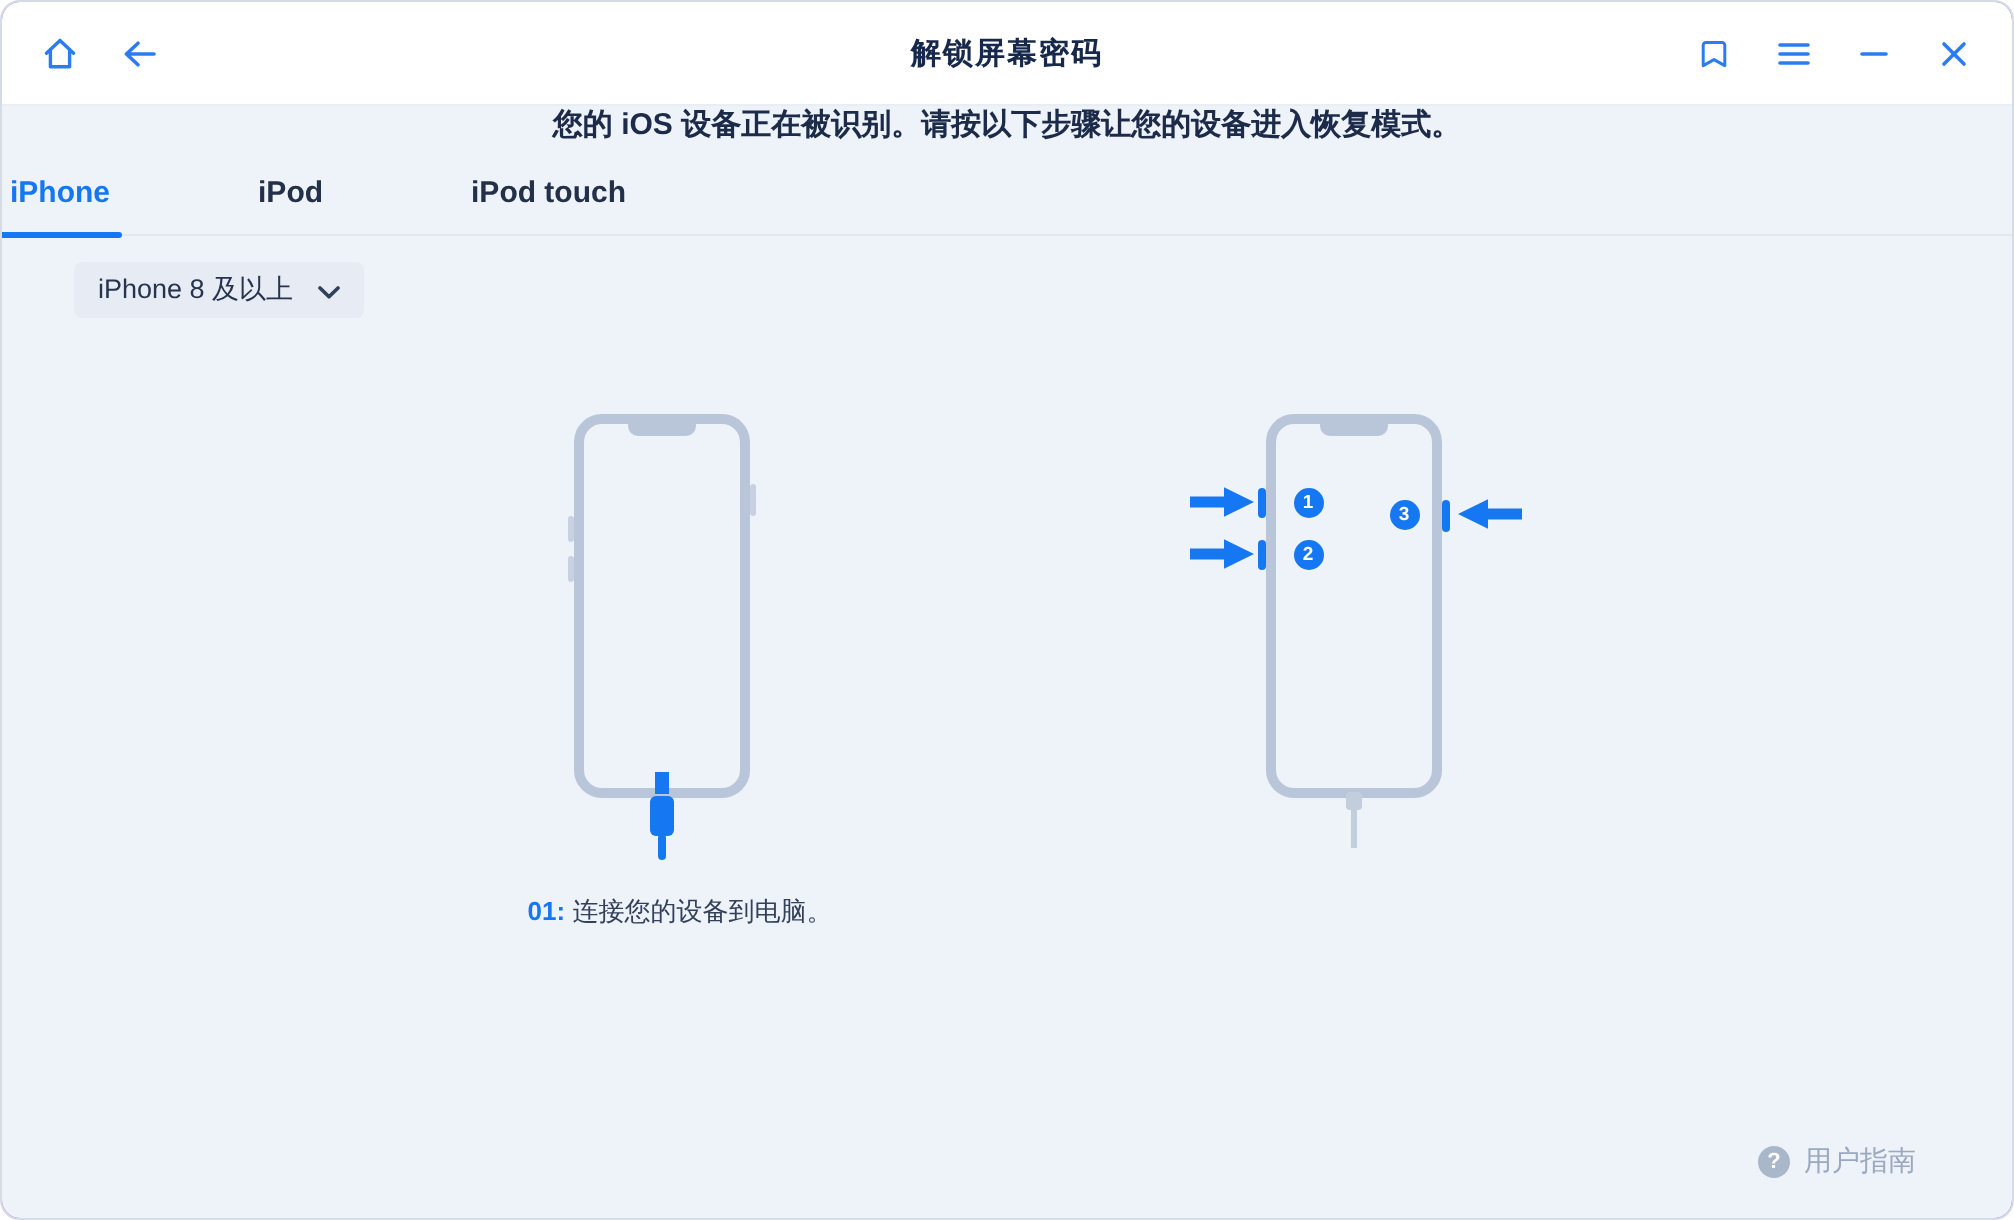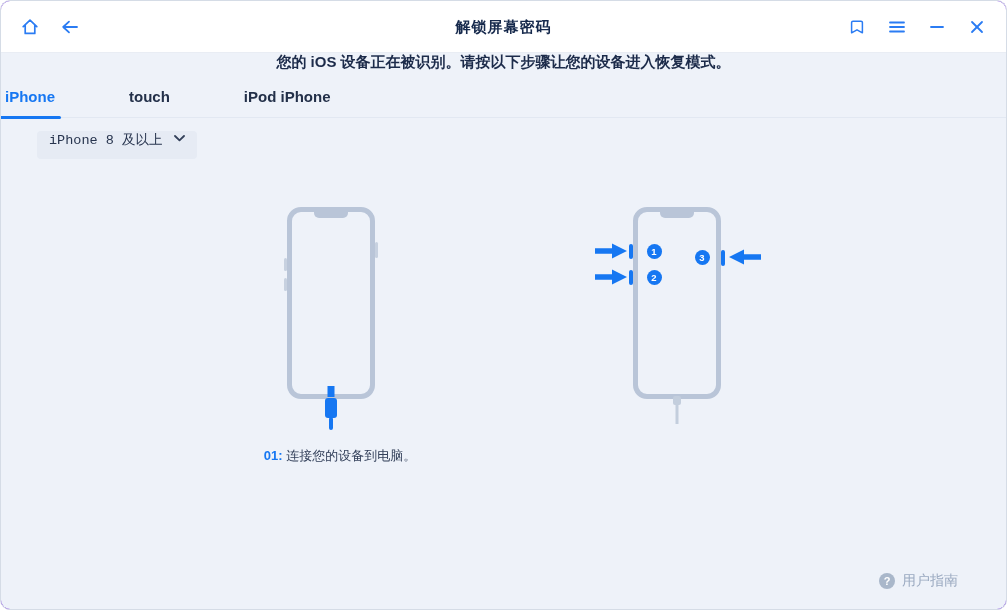--- a/index.html
+++ b/index.html
@@ -50,22 +50,22 @@
     content:""; position:absolute; left:-2px; right:-2px; bottom:-2px;
     height:3px; background:#1677f2; border-radius:2px;
   }
   .device-row {
     display:flex; align-items:center; gap:10px;
     margin:13px 0 0 36px;
     font-size:13.5px; color:#39455c;
   }
   .select {
     background:#e6ebf4; border-radius:4px; height:28px;
-    padding:0 12px; display:flex; gap:12px;
-    font-size:13.5px; color:#27344e; cursor:pointer;font-family:Liberation Mono, monospace;
+    padding:0 12px; display:flex; align-items:center; gap:12px;
+    font-size:13.5px; color:#27344e; cursor:pointer;
   }
   
   .steps { display:flex; justify-content:center; gap:10px; margin-top:48px; }
   .step { width:336px; display:flex; flex-direction:column; align-items:center; }
   .phone-area { position:relative; width:336px; height:214px; }
   .phone {
     position:absolute; left:124px; top:0;
     width:88px; height:192px;
     border:5px solid #b9c5d8; border-radius:14px;
   }
@@ -176,22 +176,22 @@
       </span>
     </div>
   </div>
 
   <div class="content">
 
     <div class="instruction">您的 iOS 设备正在被识别。请按以下步骤让您的设备进入恢复模式。</div>
 
     <div class="tabs-bar">
       <div class="tab active">iPhone</div>
-      <div class="tab">touch</div>
-      <div class="tab">iPod iPhone</div>
+      <div class="tab">iPod</div>
+      <div class="tab">iPod touch</div>
     </div>
 
     <div class="device-row">
       <div class="select">
         <span>iPhone 8 及以上</span>
         <span>
           <svg viewBox="0 0 11 7" width="11" height="7">
               <path d="M1 1 L5.5 5.4 L10 1" fill="none" stroke="#33405a" stroke-width="1.8" stroke-linecap="round" stroke-linejoin="round"></path>
             </svg>
         </span>

